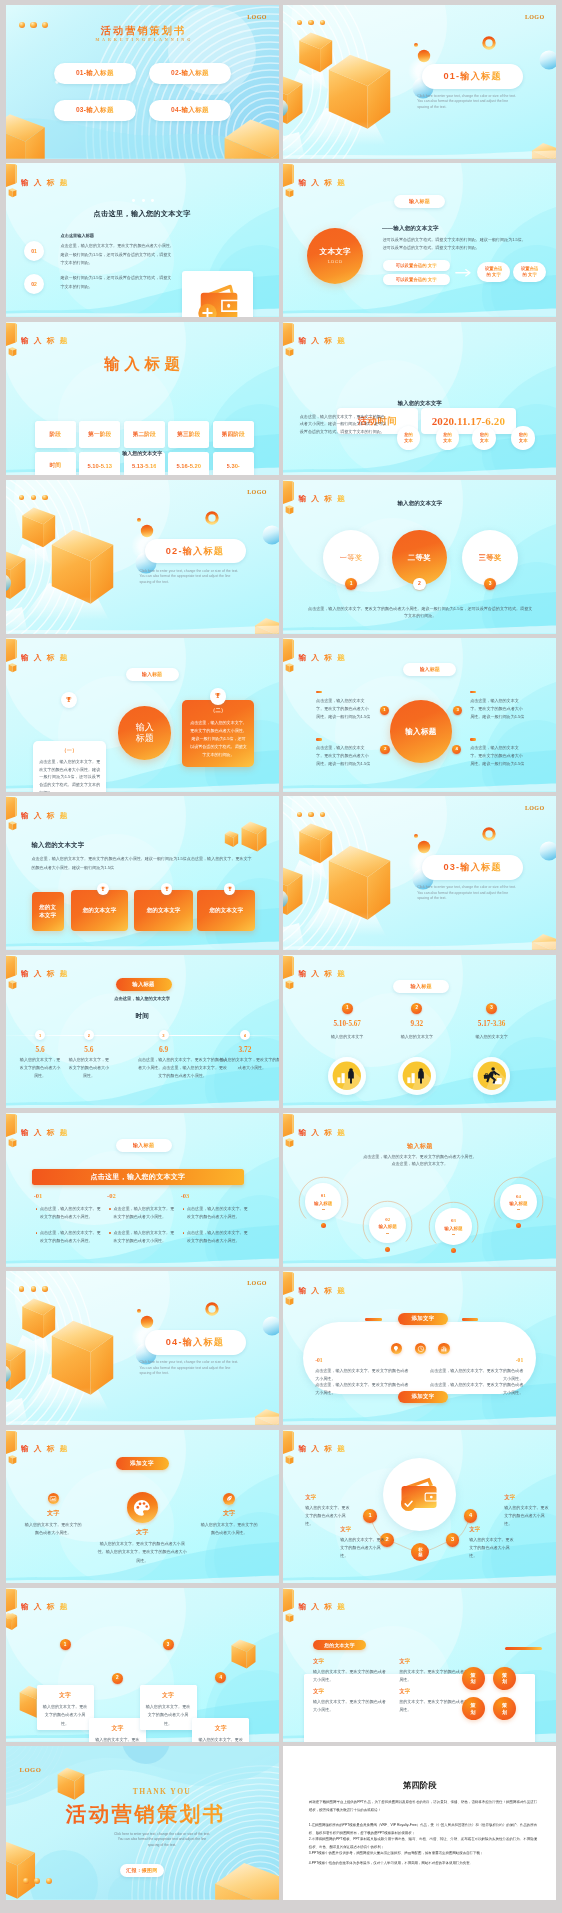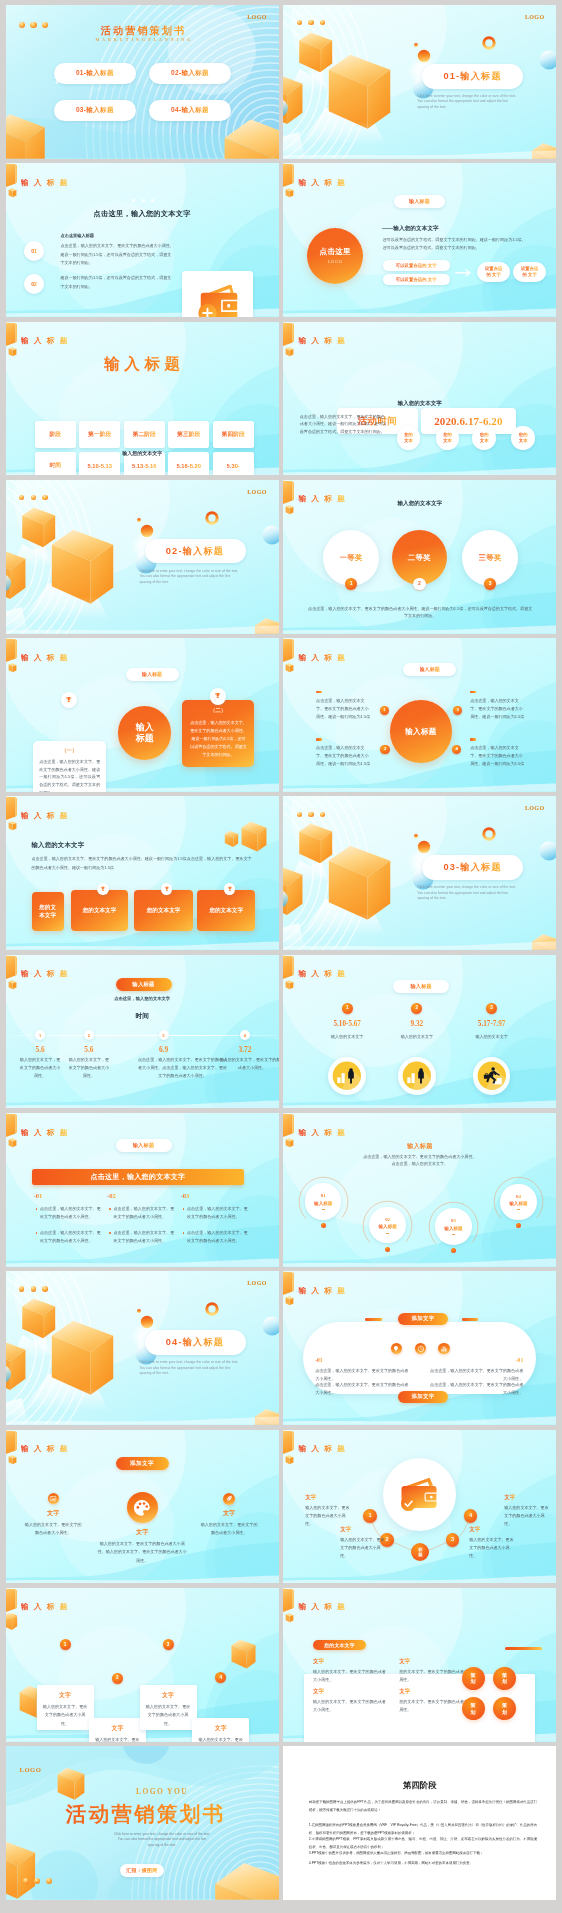--- a/index.html
+++ b/index.html
@@ -458,21 +458,21 @@
           <polygon points="2.6,26.6 6.4,25.3 10.4,27.1 6.6,28.6" fill="#fddc8f"></polygon>
           <polygon points="2.6,26.6 6.6,28.6 6.6,34.3 2.6,32.3" fill="#fbad41"></polygon>
           <polygon points="10.4,27.1 6.6,28.6 6.6,34.3 10.4,32.6" fill="#f89a25"></polygon>
         </g>
       </svg>
       <div class="hdr">输入标题</div>
       <div class="pill" style="left:110.8px;top:32.1px;width:51px;height:12.5px">
         <span class="gt" style="font-size:5.1px;font-weight:700;letter-spacing:.2px">输入标题</span>
       </div>
       <div style="position:absolute;left:24px;top:65px;width:56px;height:56px;border-radius:50%;background:linear-gradient(162deg,#f4631f 0%,#f5681f 38%,#f9952a 76%,#fcbe3d 100%);box-shadow:0 2px 8px rgba(240,110,40,.25)">
-        <div style="position:absolute;left:0;top:19px;width:56px;text-align:center;color:#fff;font-size:7.6px;font-weight:700;letter-spacing:.2px">点击这里</div>
+        <div style="position:absolute;left:0;top:19px;width:56px;text-align:center;color:#fff;font-size:7.6px;font-weight:700;letter-spacing:.2px">文本文字</div>
         <div style="position:absolute;left:0;top:31px;width:56px;text-align:center;color:#ffe5c6;font-size:4.4px;letter-spacing:.7px;font-family:'Liberation Serif',serif">LOGO</div>
       </div>
       <div style="position:absolute;left:98.7px;top:62px;font-size:5.6px;font-weight:700;color:#2c3a47;letter-spacing:.1px">——输入您的文本文字</div>
       <div class="txt" style="left:99.5px;top:74.5px;width:170px;font-size:4.05px;line-height:1.2">还可以设置合适的文字格式。调整文字文本的行间距。建议一般行间距为1.5倍。</div>
       <div class="txt" style="left:99.5px;top:82.9px;width:170px;font-size:4.05px;line-height:1.2">还可以设置合适的文字格式。调整文字文本的行间距。</div>
       <div class="pill" style="left:99.5px;top:97px;width:67px;height:11px">
         <span class="gt" style="font-size:4.4px;font-weight:700">可以设置合适的 文字</span>
       </div>
       <div class="pill" style="left:99.5px;top:111px;width:67px;height:11px">
         <span class="gt" style="font-size:4.4px;font-weight:700">可以设置合适的 文字</span>
@@ -665,21 +665,21 @@
           <polygon points="2.6,26.6 6.4,25.3 10.4,27.1 6.6,28.6" fill="#fddc8f"></polygon>
           <polygon points="2.6,26.6 6.6,28.6 6.6,34.3 2.6,32.3" fill="#fbad41"></polygon>
           <polygon points="10.4,27.1 6.6,28.6 6.6,34.3 10.4,32.6" fill="#f89a25"></polygon>
         </g>
       </svg>
       <div class="hdr">输入标题</div>
       <div class="wcard" style="left:53.4px;top:46.8px;width:81.7px;height:25.4px;border-radius:4px;display:flex;align-items:center;justify-content:center">
         <span class="gt" style="font-size:9.4px;font-weight:700;letter-spacing:.5px">活动时间</span>
       </div>
       <div class="wcard" style="left:137.8px;top:46.8px;width:94.8px;height:25.4px;border-radius:4px;display:flex;align-items:center;justify-content:center">
-        <span class="gt" style="font-size:11px;font-weight:700;letter-spacing:.1px;font-family:'Liberation Serif',serif">2020.6.17-6.20</span>
+        <span class="gt" style="font-size:11px;font-weight:700;letter-spacing:.1px;font-family:'Liberation Serif',serif">2020.11.17-6.20</span>
       </div>
       <div style="position:absolute;left:0;top:78px;width:273.3px;text-align:center;font-size:5.5px;font-weight:700;color:#2c3a47">输入您的文本文字</div>
       <div class="txt" style="left:16.6px;top:91px;width:88px;font-size:4.05px;line-height:1.95">点击这里，输入您的文本文字，更改文字的颜色或者大小属性。建议一般行间距为1.5倍，还可以设置合适的文字格式。调整文字文本的行间距。</div>
       <div class="pill" style="left:113.7px;top:104.6px;width:23.4px;height:23.4px;border-radius:50%">
         <span class="gt" style="font-size:4.4px;font-weight:700;line-height:1.35">您的<br>文本</span>
       </div>
       <div class="pill" style="left:152.7px;top:104.6px;width:23.4px;height:23.4px;border-radius:50%">
         <span class="gt" style="font-size:4.4px;font-weight:700;line-height:1.35">您的<br>文本</span>
       </div>
       <div class="pill" style="left:189.3px;top:104.6px;width:23.4px;height:23.4px;border-radius:50%">
@@ -882,21 +882,21 @@
           <polygon points="-3,0.6 9.6,1.2 9.6,20.4 -3,25.2" fill="url(#cbL_7)"></polygon>
           <polygon points="9.6,1.2 11.0,2.6 11.0,19.6 9.6,20.4" fill="#fcc45f"></polygon>
           <polygon points="2.6,26.6 6.4,25.3 10.4,27.1 6.6,28.6" fill="#fddc8f"></polygon>
           <polygon points="2.6,26.6 6.6,28.6 6.6,34.3 2.6,32.3" fill="#fbad41"></polygon>
           <polygon points="10.4,27.1 6.6,28.6 6.6,34.3 10.4,32.6" fill="#f89a25"></polygon>
         </g>
       </svg>
       <div class="hdr">输入标题</div>
       <div style="position:absolute;left:0;top:20.5px;width:273.3px;text-align:center;font-size:5.6px;font-weight:700;color:#2c3a47">输入您的文本文字</div>
       <div style="position:absolute;left:39.6px;top:49.8px;width:56.6px;height:56.6px;border-radius:50%;background:#fff;box-shadow:0 2px 7px rgba(90,150,175,.22);display:flex;align-items:center;justify-content:center">
-        <span class="gt" style="font-size:7.4px;font-weight:700;letter-spacing:.3px;color:transparent">一等奖</span>
+        <span class="gt" style="font-size:7.4px;font-weight:400;letter-spacing:.3px;color:transparent">一等奖</span>
       </div>
       <div class="bnum" style="left:61.6px;top:97.8px;width:12.6px;height:12.6px;font-size:5px;color:#fff">
         <span>1</span>
       </div>
       <div style="position:absolute;left:108.7px;top:50.6px;width:55.0px;height:55.0px;border-radius:50%;background:linear-gradient(165deg,#f4631f 0%,#f56a1f 35%,#f99c2c 72%,#fcc043 100%);box-shadow:0 2px 7px rgba(90,150,175,.22);display:flex;align-items:center;justify-content:center">
         <span class="" style="font-size:7.4px;font-weight:700;letter-spacing:.3px;color:#fff">二等奖</span>
       </div>
       <div class="bnum" style="left:129.9px;top:97.8px;width:12.6px;height:12.6px;font-size:5px;background:#fff;color:#f2641f">
         <span>2</span>
       </div>
@@ -992,21 +992,21 @@
       <div class="pill" style="left:55.6px;top:54px;width:16.2px;height:16.2px;border-radius:50%">
         <svg viewBox="0 0 24 24" style="position:absolute;left:4.4px;top:3.6px;width:7.5px;height:7.5px">
           <path d="M8,3 L16,3 L15.4,11 A3.4,3.4 0 0 1 8.6,11 Z" fill="#f4701f"></path>
           <path d="M8,4.5 L5,4.5 A3.2,3.2 0 0 0 8.6,9.5" fill="none" stroke="#f4701f" stroke-width="1.5"></path>
           <path d="M16,4.5 L19,4.5 A3.2,3.2 0 0 1 15.4,9.5" fill="none" stroke="#f4701f" stroke-width="1.5"></path>
           <rect x="11" y="13" width="2" height="4" fill="#f4701f"></rect>
           <rect x="8.2" y="17" width="7.6" height="2.4" rx=".8" fill="#f4701f"></rect>
         </svg>
       </div>
       <div style="position:absolute;left:112.5px;top:68.1px;width:53.4px;height:53.4px;border-radius:50%;background:linear-gradient(160deg,#f4631f 0%,#f56a1f 36%,#f9972b 74%,#fcbf3e 100%);box-shadow:0 2.5px 8px rgba(240,110,40,.3);display:flex;align-items:center;justify-content:center">
-        <span style="color:#fff;font-size:9px;font-weight:700;text-align:center;line-height:1.25">输入<br>标题</span>
+        <span style="color:#fff;font-size:9px;font-weight:400;text-align:center;line-height:1.25">输入<br>标题</span>
       </div>
       <div style="position:absolute;left:176.5px;top:61.8px;width:72.3px;height:67.2px;border-radius:5px;background:linear-gradient(150deg,#f4621f 0%,#f6701f 40%,#faa02c 78%,#fdc543 100%);box-shadow:0 2px 7px rgba(240,110,40,.28)">
         <div style="position:absolute;left:0;top:7px;width:72.3px;text-align:center;font-size:5.2px;font-weight:700;color:#ffdfc3">（二）</div>
         <div style="position:absolute;left:8px;top:19px;width:57px;font-size:4.05px;line-height:2;color:#fff;text-align:center">点击这里，输入您的文本文字。更改文字的颜色或者大小属性。建议一般行间距为1.5倍，还可以设置合适的文字格式。调整文字文本的行间距。</div>
       </div>
       <div class="pill" style="left:204.4px;top:50.2px;width:16.2px;height:16.2px;border-radius:50%">
         <svg viewBox="0 0 24 24" style="position:absolute;left:4.4px;top:3.6px;width:7.5px;height:7.5px">
           <path d="M8,3 L16,3 L15.4,11 A3.4,3.4 0 0 1 8.6,11 Z" fill="#f4701f"></path>
           <path d="M8,4.5 L5,4.5 A3.2,3.2 0 0 0 8.6,9.5" fill="none" stroke="#f4701f" stroke-width="1.5"></path>
           <path d="M16,4.5 L19,4.5 A3.2,3.2 0 0 1 15.4,9.5" fill="none" stroke="#f4701f" stroke-width="1.5"></path>
@@ -1625,21 +1625,21 @@
             <rect x="14" y="35" width="6" height="11" fill="#fff"></rect>
             <rect x="22" y="27" width="6" height="19" fill="#fff"></rect>
             <circle cx="40" cy="21" r="3.6" fill="#151a22"></circle>
             <path d="M34.6,27.5 A5.4,5.4 0 0 1 45.4,27.5 L45.4,37 L41.8,37 L41.8,46.5 L38.2,46.5 L38.2,37 L34.6,37 Z" fill="#151a22"></path>
           </svg>
         </div>
       </div>
       <div class="bnum" style="left:202.9px;top:48.5px;width:11px;height:11px;font-size:4.6px">
         <span>3</span>
       </div>
-      <div class="gt" style="position:absolute;left:178.4px;top:65px;width:60px;text-align:center;font-size:7.2px;font-weight:700;font-family:'Liberation Serif',serif">5.17-7.97</div>
+      <div class="gt" style="position:absolute;left:178.4px;top:65px;width:60px;text-align:center;font-size:7.2px;font-weight:700;font-family:'Liberation Serif',serif">5.17-3.36</div>
       <div class="txt ctr" style="left:178.4px;top:78px;width:60px;font-size:4.05px">输入您的文本文字</div>
       <div style="position:absolute;left:189.5px;top:102.7px;width:37.8px;height:37.8px;border-radius:50%;background:rgba(255,255,255,.92);box-shadow:0 1.5px 5px rgba(90,150,175,.22)">
         <div style="position:absolute;left:2.1px;top:2.1px;width:33.6px;height:33.6px">
           <svg viewBox="0 0 64 64" style="position:absolute;left:0;top:0;width:100%;height:100%">
             <defs>
               <clipPath id="cpr_13">
                 <circle cx="32" cy="32" r="27"></circle>
               </clipPath>
             </defs>
             <circle cx="32" cy="32" r="27" fill="#f8c631"></circle>
@@ -2681,21 +2681,21 @@
             <polygon points="292.87,137.64 262.11,159.85 262.11,217.96 292.87,195.75" fill="url(#cbR_22)"></polygon>
           </g>
           <g opacity="1.0">
             <polygon points="51.64,28.18 60.91,21.64 78.36,28.18 68.55,35.27" fill="url(#cbT_22)"></polygon>
             <polygon points="51.64,28.18 68.55,35.27 68.55,53.82 51.64,46.18" fill="url(#cbL_22)"></polygon>
             <polygon points="78.36,28.18 68.55,35.27 68.55,53.82 78.36,46.73" fill="url(#cbR_22)"></polygon>
           </g>
         </g>
       </svg>
       <div style="position:absolute;left:14px;top:20px;font-size:6.6px;font-weight:700;color:#e8851d;letter-spacing:.5px;font-family:'Liberation Serif',serif">LOGO</div>
-      <div style="position:absolute;left:40px;top:41px;width:233px;text-align:center;font-size:7.5px;font-weight:700;letter-spacing:1.4px;color:#e9a53a;font-family:'Liberation Serif',serif">LOGO YOU</div>
+      <div style="position:absolute;left:40px;top:41px;width:233px;text-align:center;font-size:7.5px;font-weight:700;letter-spacing:1.4px;color:#e9a53a;font-family:'Liberation Serif',serif">THANK YOU</div>
       <div class="gt" style="position:absolute;left:30px;top:57px;width:218px;text-align:center;font-size:20.5px;font-weight:700;letter-spacing:2.3px;text-indent:2.3px;line-height:1.1">活动营销策划书</div>
       <div style="position:absolute;left:40px;top:87.0px;width:233px;text-align:center;font-size:3.4px;color:#7b8a94;line-height:1">Click here to enter your text, change the color or size of the text.</div>
       <div style="position:absolute;left:40px;top:92.4px;width:233px;text-align:center;font-size:3.4px;color:#7b8a94;line-height:1">You can also format the appropriate text and adjust the line</div>
       <div style="position:absolute;left:40px;top:97.8px;width:233px;text-align:center;font-size:3.4px;color:#7b8a94;line-height:1">spacing of the text.</div>
       <div class="pill" style="left:114.1px;top:117.6px;width:44.5px;height:13px">
         <span class="gt" style="font-size:5px;font-weight:700;letter-spacing:.2px">汇报：摄图网</span>
       </div>
       <div class="dots3" style="left:17px;top:132px;gap:5.5px">
         <i style="width:6.2px;height:6.2px"></i>
         <i style="width:6.2px;height:6.2px"></i>

